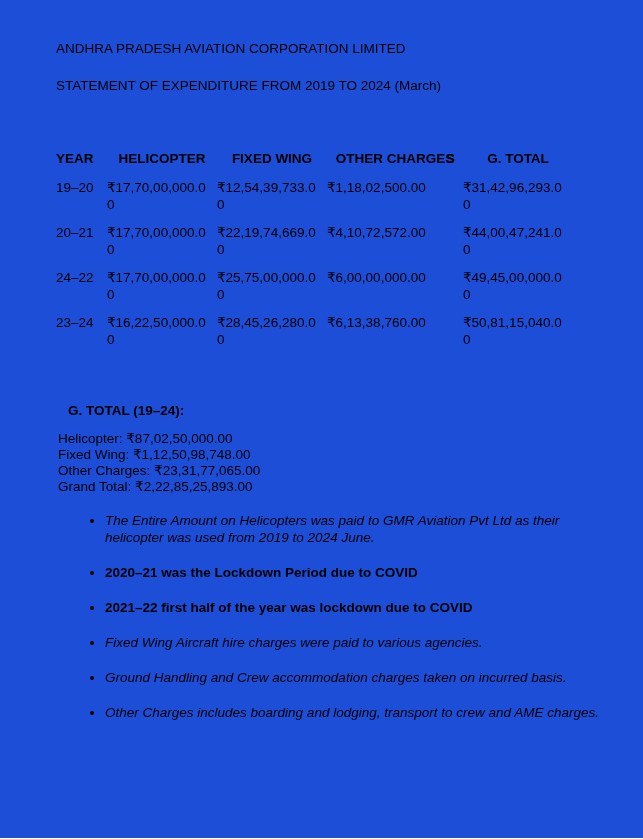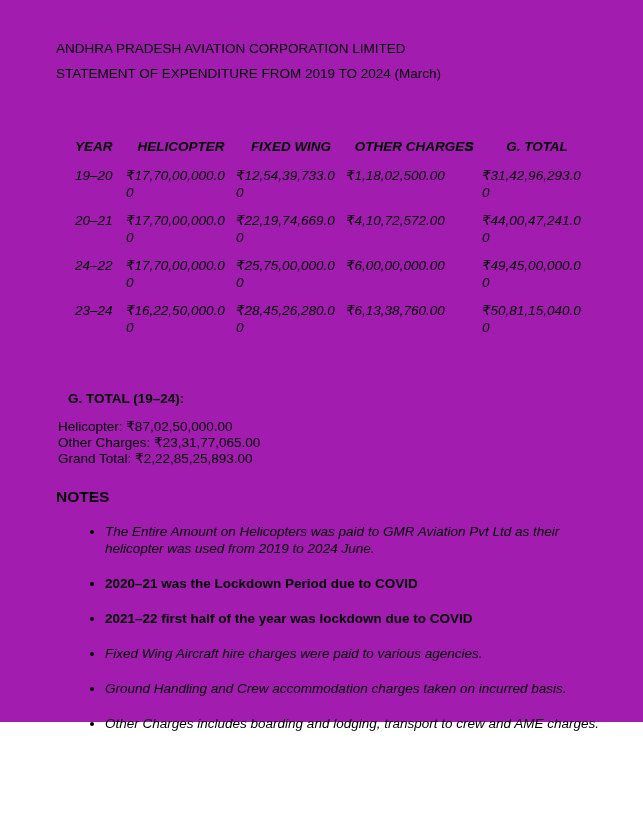--- a/index.html
+++ b/index.html
@@ -11,39 +11,38 @@
     width: 643px;
     height: 839px;
     overflow: hidden;
     color: #000000;
     font-family: "Liberation Sans", "DejaVu Sans", sans-serif;
     font-size: 13.5px;
   }
   .page {
     box-sizing: border-box;
     width: 643px;
-    height: 722px;
+    height: 838px;
     padding: 40px 38px 0 56px;
-    background: #a21caf;
+    background: #1d4ed8;
   }
   .doc-title {
     margin: 0;
     line-height: 17px;
     font-weight: normal;
     font-size: 13.5px;
   }
   .doc-subtitle {
-    margin: 8px 0 0;
+    margin: 20px 0 0;
     line-height: 17px;
   }
   table.exp-table {
     border-collapse: collapse;
     table-layout: fixed;
-    margin: 56px 0 0 19px;
-    font-style: italic;
+    margin: 56px 0 0 0;
   }
   .exp-table th {
     font-weight: bold;
     text-align: center;
     padding: 0 0 12px 0;
     line-height: 17px;
     font-size: 13.5px;
     vertical-align: top;
   }
   .exp-table th.col-year {
@@ -147,26 +146,26 @@
       <td class="value-cell">₹6,13,38,760.00</td>
       <td class="value-cell">₹50,81,15,040.00</td>
     </tr>
       </tbody>
   </table>
 
   <div class="summary">
     <p class="summary-heading">G. TOTAL (19–24):</p>
     <div id="summary-lines">
         <p class="summary-line">Helicopter: ₹87,02,50,000.00</p>
+        <p class="summary-line">Fixed Wing: ₹1,12,50,98,748.00</p>
         <p class="summary-line">Other Charges: ₹23,31,77,065.00</p>
         <p class="summary-line">Grand Total: ₹2,22,85,25,893.00</p>
       </div>
   </div>
 
-  <p class="notes-heading">NOTES</p>
 
   <ul class="notes-list">
       <li class="note-item note-italic">The Entire Amount on Helicopters was paid to GMR Aviation Pvt Ltd as their helicopter was used from 2019 to 2024 June.</li>
       <li class="note-item note-bold">2020–21 was the Lockdown Period due to COVID</li>
       <li class="note-item note-bold">2021–22 first half of the year was lockdown due to COVID</li>
       <li class="note-item note-italic">Fixed Wing Aircraft hire charges were paid to various agencies.</li>
       <li class="note-item note-italic">Ground Handling and Crew accommodation charges taken on incurred basis.</li>
       <li class="note-item note-italic">Other Charges includes boarding and lodging, transport to crew and AME charges.</li>
     </ul>
 

